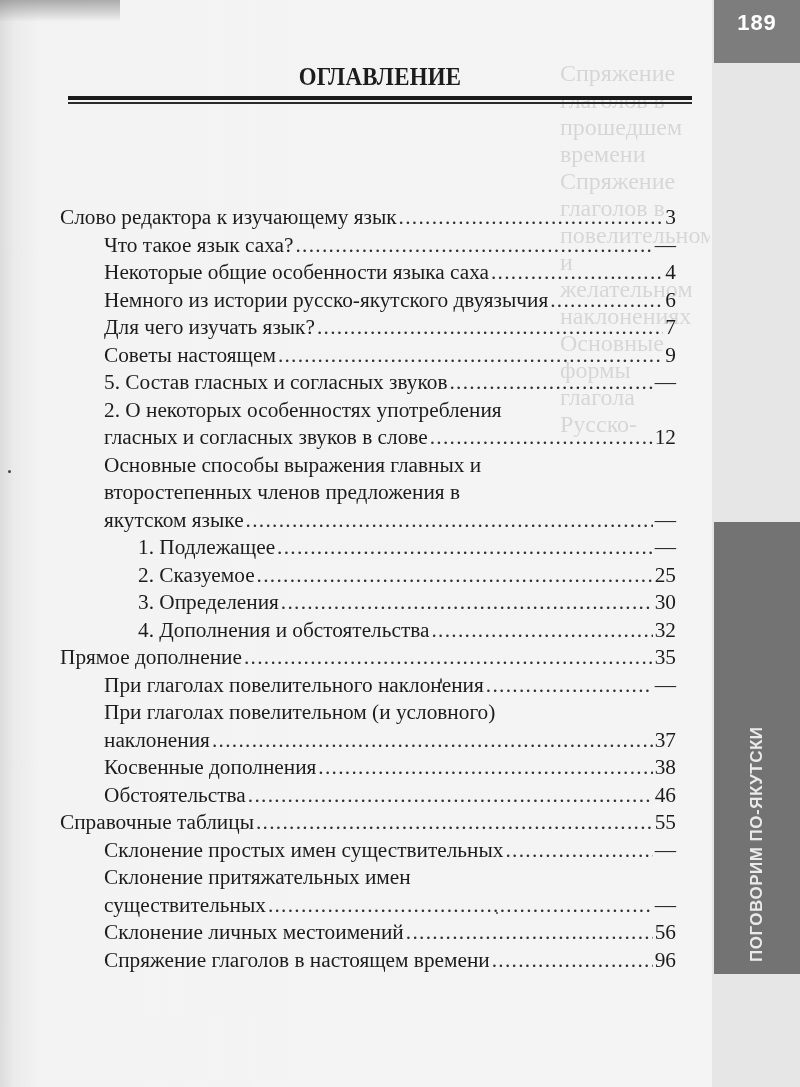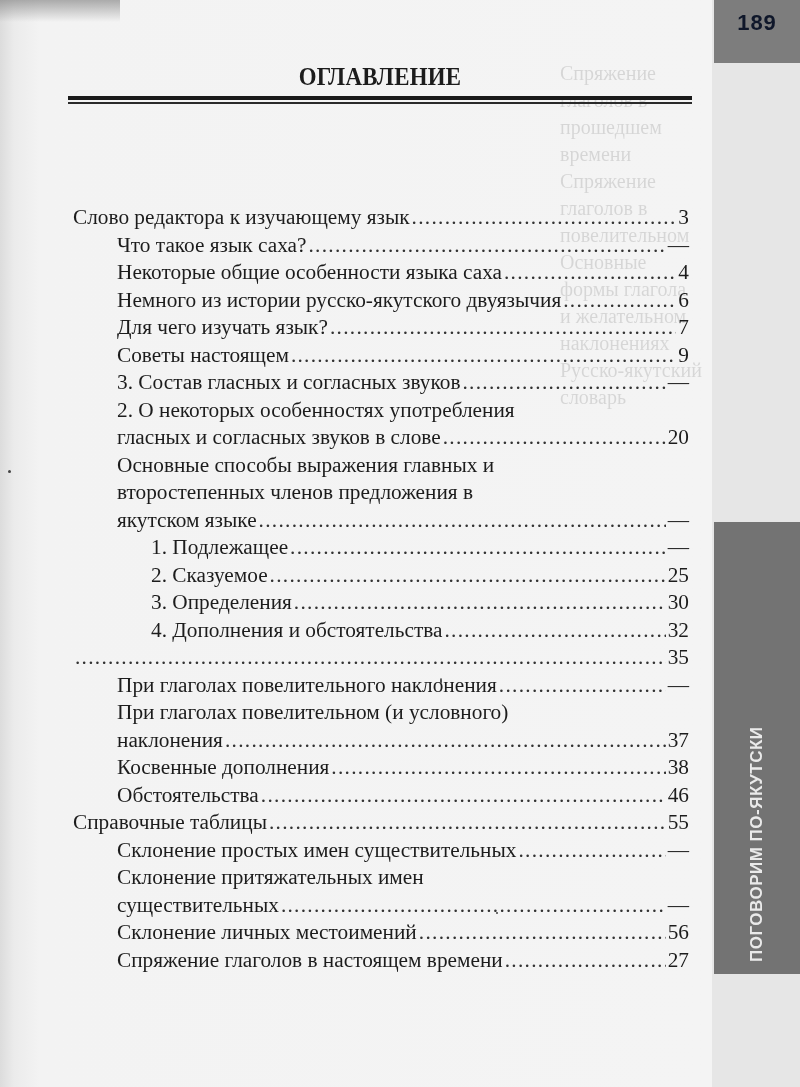--- a/index.html
+++ b/index.html
@@ -13,34 +13,34 @@
       position: absolute; left: 0; top: 0; width: 712px; height: 1087px;
       background: linear-gradient(90deg, #dcdcdc 0px, #ebebeb 14px, #f3f3f3 40px, #f4f4f4 100%);
     }
     .page::before {
       content: ""; position: absolute; left: 0; top: 0; width: 120px; height: 22px;
       background: linear-gradient(180deg, #7a7a7a, rgba(200,200,200,0));
       opacity: .6;
     }
     .bleed {
       position: absolute; left: 560px; top: 60px; width: 150px; height: 380px;
-      opacity: .18; font-size: 20px; line-height: 27px; color: #555; overflow: hidden;
+      opacity: .18; font-size: 24px; line-height: 27px; color: #555; overflow: hidden;
     }
     .edge-strip {
       position: absolute; left: 712px; top: 0; width: 88px; height: 1087px;
       background: #e6e6e6;
     }
     .tab-top {
       position: absolute; left: 714px; top: 0; width: 86px; height: 63px;
       background: #7d7d7d;
       display: flex; align-items: center; justify-content: center;
     }
     .tab-top span {
       font-family: "Liberation Sans", sans-serif; font-weight: bold;
-      color: #0f172a; font-size: 22px; letter-spacing: 1px; margin-top: -18px;
+      color: #ffffff; font-size: 22px; letter-spacing: 1px; margin-top: -18px;
     }
     .tab-side {
       position: absolute; left: 714px; top: 522px; width: 86px; height: 452px;
       background: #737373;
     }
     .tab-side span {
       position: absolute; left: 50%; bottom: 12px;
       transform-origin: left bottom;
       transform: rotate(-90deg) translate(0, 50%);
       white-space: nowrap;
@@ -52,21 +52,21 @@
       font-weight: bold; font-size: 26px; letter-spacing: .3px;
       transform: scaleX(.88); transform-origin: 380px 0;
     }
     .rule-thick {
       position: absolute; left: 68px; top: 96px; width: 624px; height: 4px; background: #1a1a1a;
     }
     .rule-thin {
       position: absolute; left: 68px; top: 102px; width: 624px; height: 1.5px; background: #2a2a2a;
     }
     .toc {
-      position: absolute; left: 73px; top: 204px; width: 616px;
+      position: absolute; left: 60px; top: 204px; width: 616px;
       font-size: 21.3px; line-height: 27.5px;
     }
     .row { display: flex; align-items: baseline; white-space: nowrap; }
     .row.l1 { padding-left: 44px; }
     .row.l2 { padding-left: 78px; }
     .row .t { flex: 0 0 auto; }
     .row .d {
       flex: 1 1 auto; overflow: hidden; margin: 0 2px;
       letter-spacing: 1.3px; color: #333;
     }
@@ -75,22 +75,22 @@
     .speck { position: absolute; width: 3px; height: 3px; background: #444; border-radius: 50%; }
   </style>
 </head>
 <body>
 
 <div class="page">
   <div class="bleed">
     <div>Спряжение глаголов в прошедшем</div>
     <div>времени</div>
     <div>Спряжение глаголов в повелительном</div>
+    <div>и желательном наклонениях</div>
     <div>Основные формы глагола</div>
-    <div>и желательном наклонениях</div>
     <div>Русско-якутский словарь</div>
   </div>
 
   <div class="title">ОГЛАВЛЕНИЕ</div>
   <div class="rule-thick"></div>
   <div class="rule-thin"></div>
 
   <div class="toc" id="toc">
       <div class="row l0">
         <span class="t">Слово редактора к изучающему язык</span>
@@ -116,31 +116,31 @@
         <span class="t">Для чего изучать язык?</span>
         <span class="d"></span>
         <span class="p">7</span>
       </div>
       <div class="row l1">
         <span class="t">Советы настоящем</span>
         <span class="d"></span>
         <span class="p">9</span>
       </div>
       <div class="row l1">
-        <span class="t">3. Состав гласных и согласных звуков</span>
+        <span class="t">5. Состав гласных и согласных звуков</span>
         <span class="d"></span>
         <span class="p">—</span>
       </div>
       <div class="row l1 cont">
         <span class="t">2. О некоторых особенностях употребления</span>
       </div>
       <div class="row l1">
         <span class="t">гласных и согласных звуков в слове</span>
         <span class="d"></span>
-        <span class="p">20</span>
+        <span class="p">12</span>
       </div>
       <div class="row l1 cont">
         <span class="t">Основные способы выражения главных и</span>
       </div>
       <div class="row l1 cont">
         <span class="t">второстепенных членов предложения в</span>
       </div>
       <div class="row l1">
         <span class="t">якутском языке</span>
         <span class="d"></span>
@@ -160,20 +160,21 @@
         <span class="t">3. Определения</span>
         <span class="d"></span>
         <span class="p">30</span>
       </div>
       <div class="row l2">
         <span class="t">4. Дополнения и обстоятельства</span>
         <span class="d"></span>
         <span class="p">32</span>
       </div>
       <div class="row l0">
+        <span class="t">Прямое дополнение</span>
         <span class="d"></span>
         <span class="p">35</span>
       </div>
       <div class="row l1">
         <span class="t">При глаголах повелительного наклонения</span>
         <span class="d"></span>
         <span class="p">—</span>
       </div>
       <div class="row l1 cont">
         <span class="t">При глаголах повелительном (и условного)</span>
@@ -212,21 +213,21 @@
         <span class="p">—</span>
       </div>
       <div class="row l1">
         <span class="t">Склонение личных местоимений</span>
         <span class="d"></span>
         <span class="p">56</span>
       </div>
       <div class="row l1">
         <span class="t">Спряжение глаголов в настоящем времени</span>
         <span class="d"></span>
-        <span class="p">27</span>
+        <span class="p">96</span>
       </div>
     </div>
 
   <div class="speck" style="left:8px; top:470px;"></div>
   <div class="speck" style="left:440px; top:678px; width:2px; height:6px;"></div>
   <div class="speck" style="left:496px; top:912px; width:2px; height:2px;"></div>
 </div>
 
 <div class="edge-strip"></div>
 <div class="tab-top">

